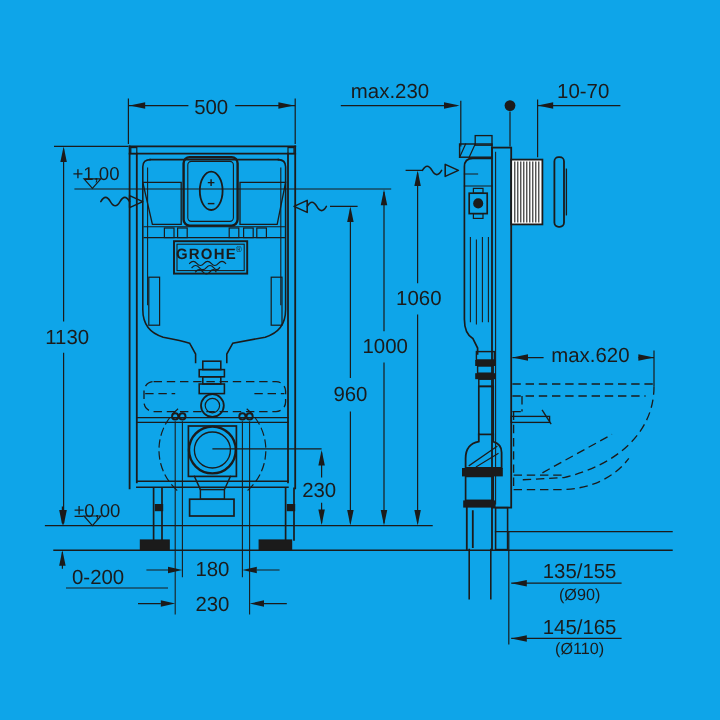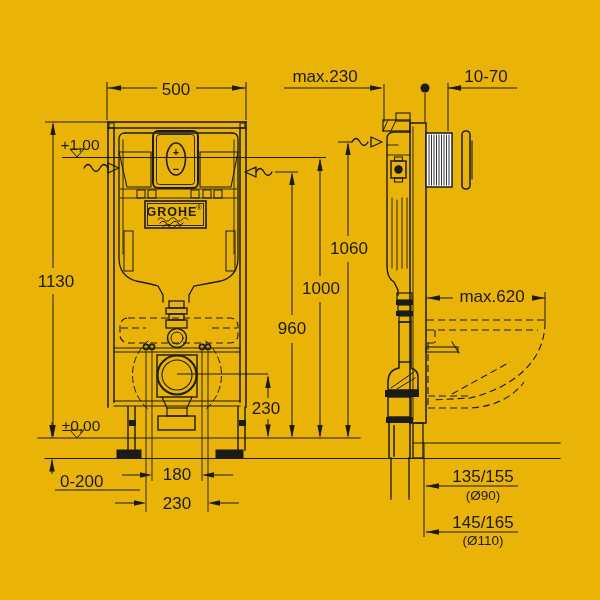--- a/index.html
+++ b/index.html
@@ -1,16 +1,16 @@
 <!DOCTYPE html>
 <html><head>
 <meta charset="utf-8">
 <style>
   html,body{margin:0;padding:0;background:#ffffff;}
-  .canvas{position:relative;width:600px;height:600px;background:#eab308;overflow:hidden;
+  .canvas{position:relative;width:600px;height:600px;background:#0ea5e9;overflow:hidden;
           font-family:"Liberation Sans", sans-serif;}
   svg{display:block;}
   text{fill:#1b1b1b;font-family:"Liberation Sans","DejaVu Sans",sans-serif;}
   .dim{font-size:17px;}
   .dim-small{font-size:13.5px;}
   .level{font-size:15.5px;}
   .logo{font-size:12.5px;font-weight:bold;letter-spacing:1px;}
   .reg{font-size:7px;}
   .btn-mark{font-size:11px;font-weight:bold;}
 </style>

